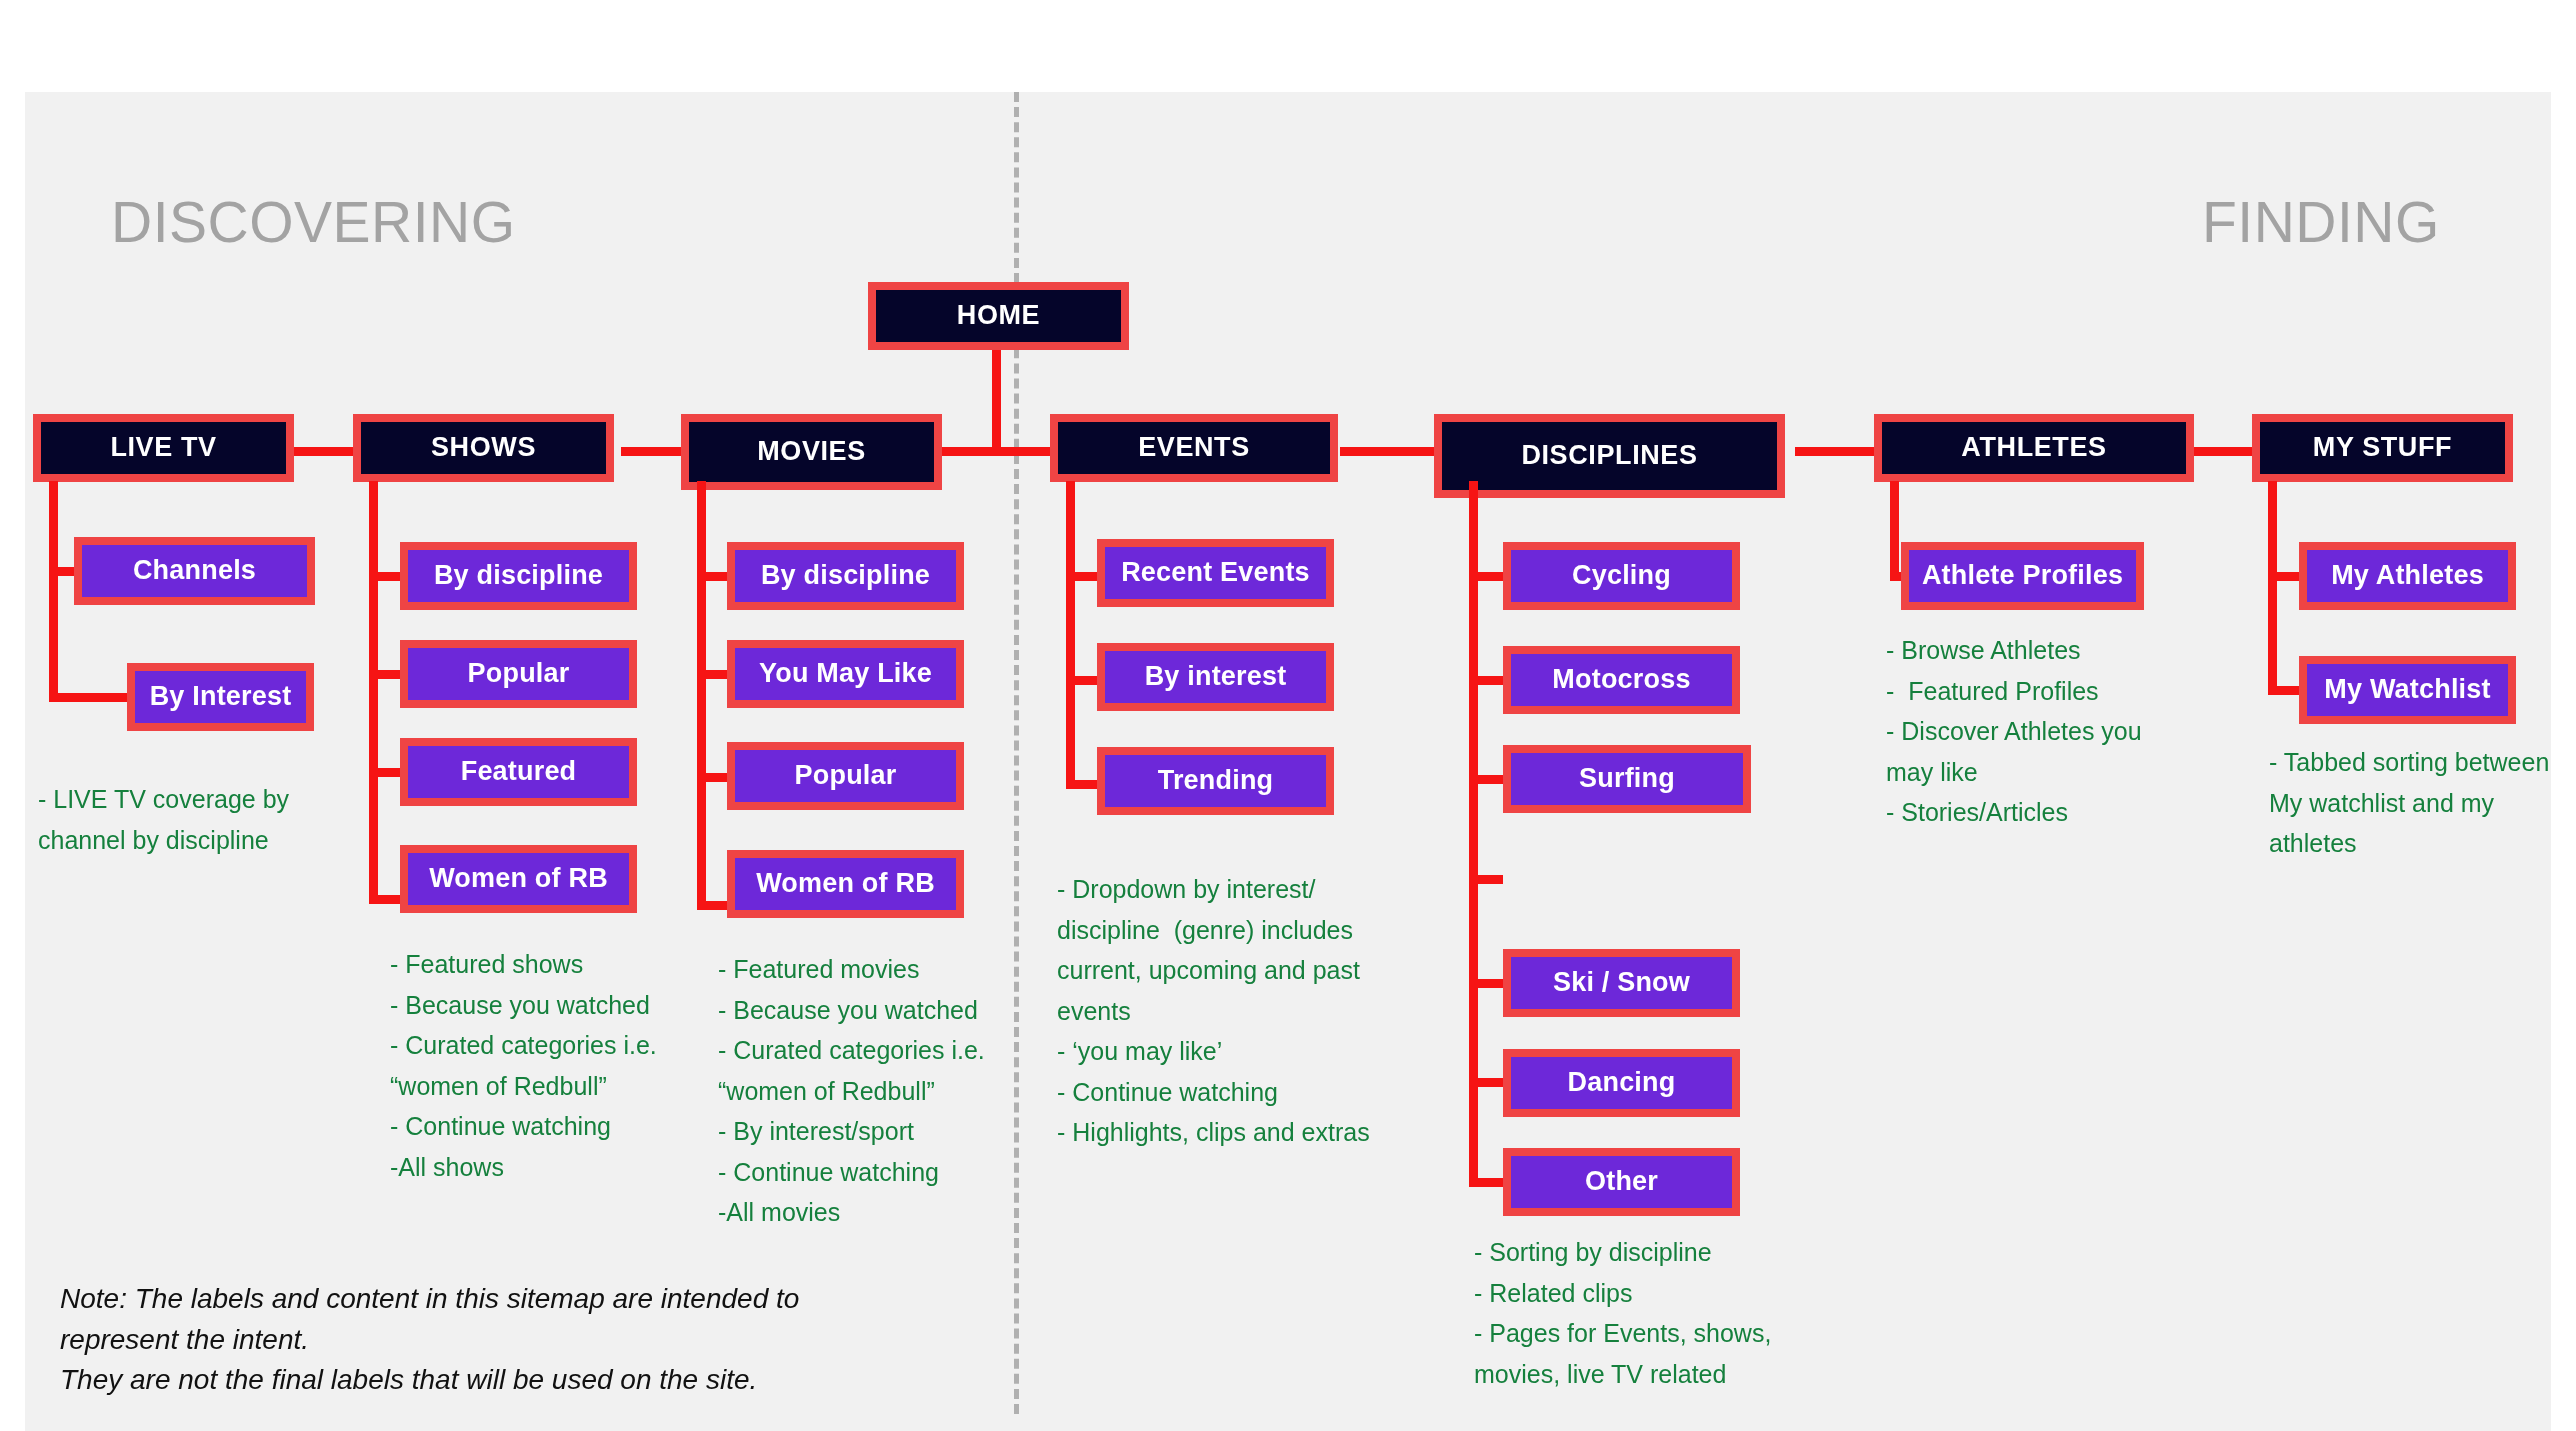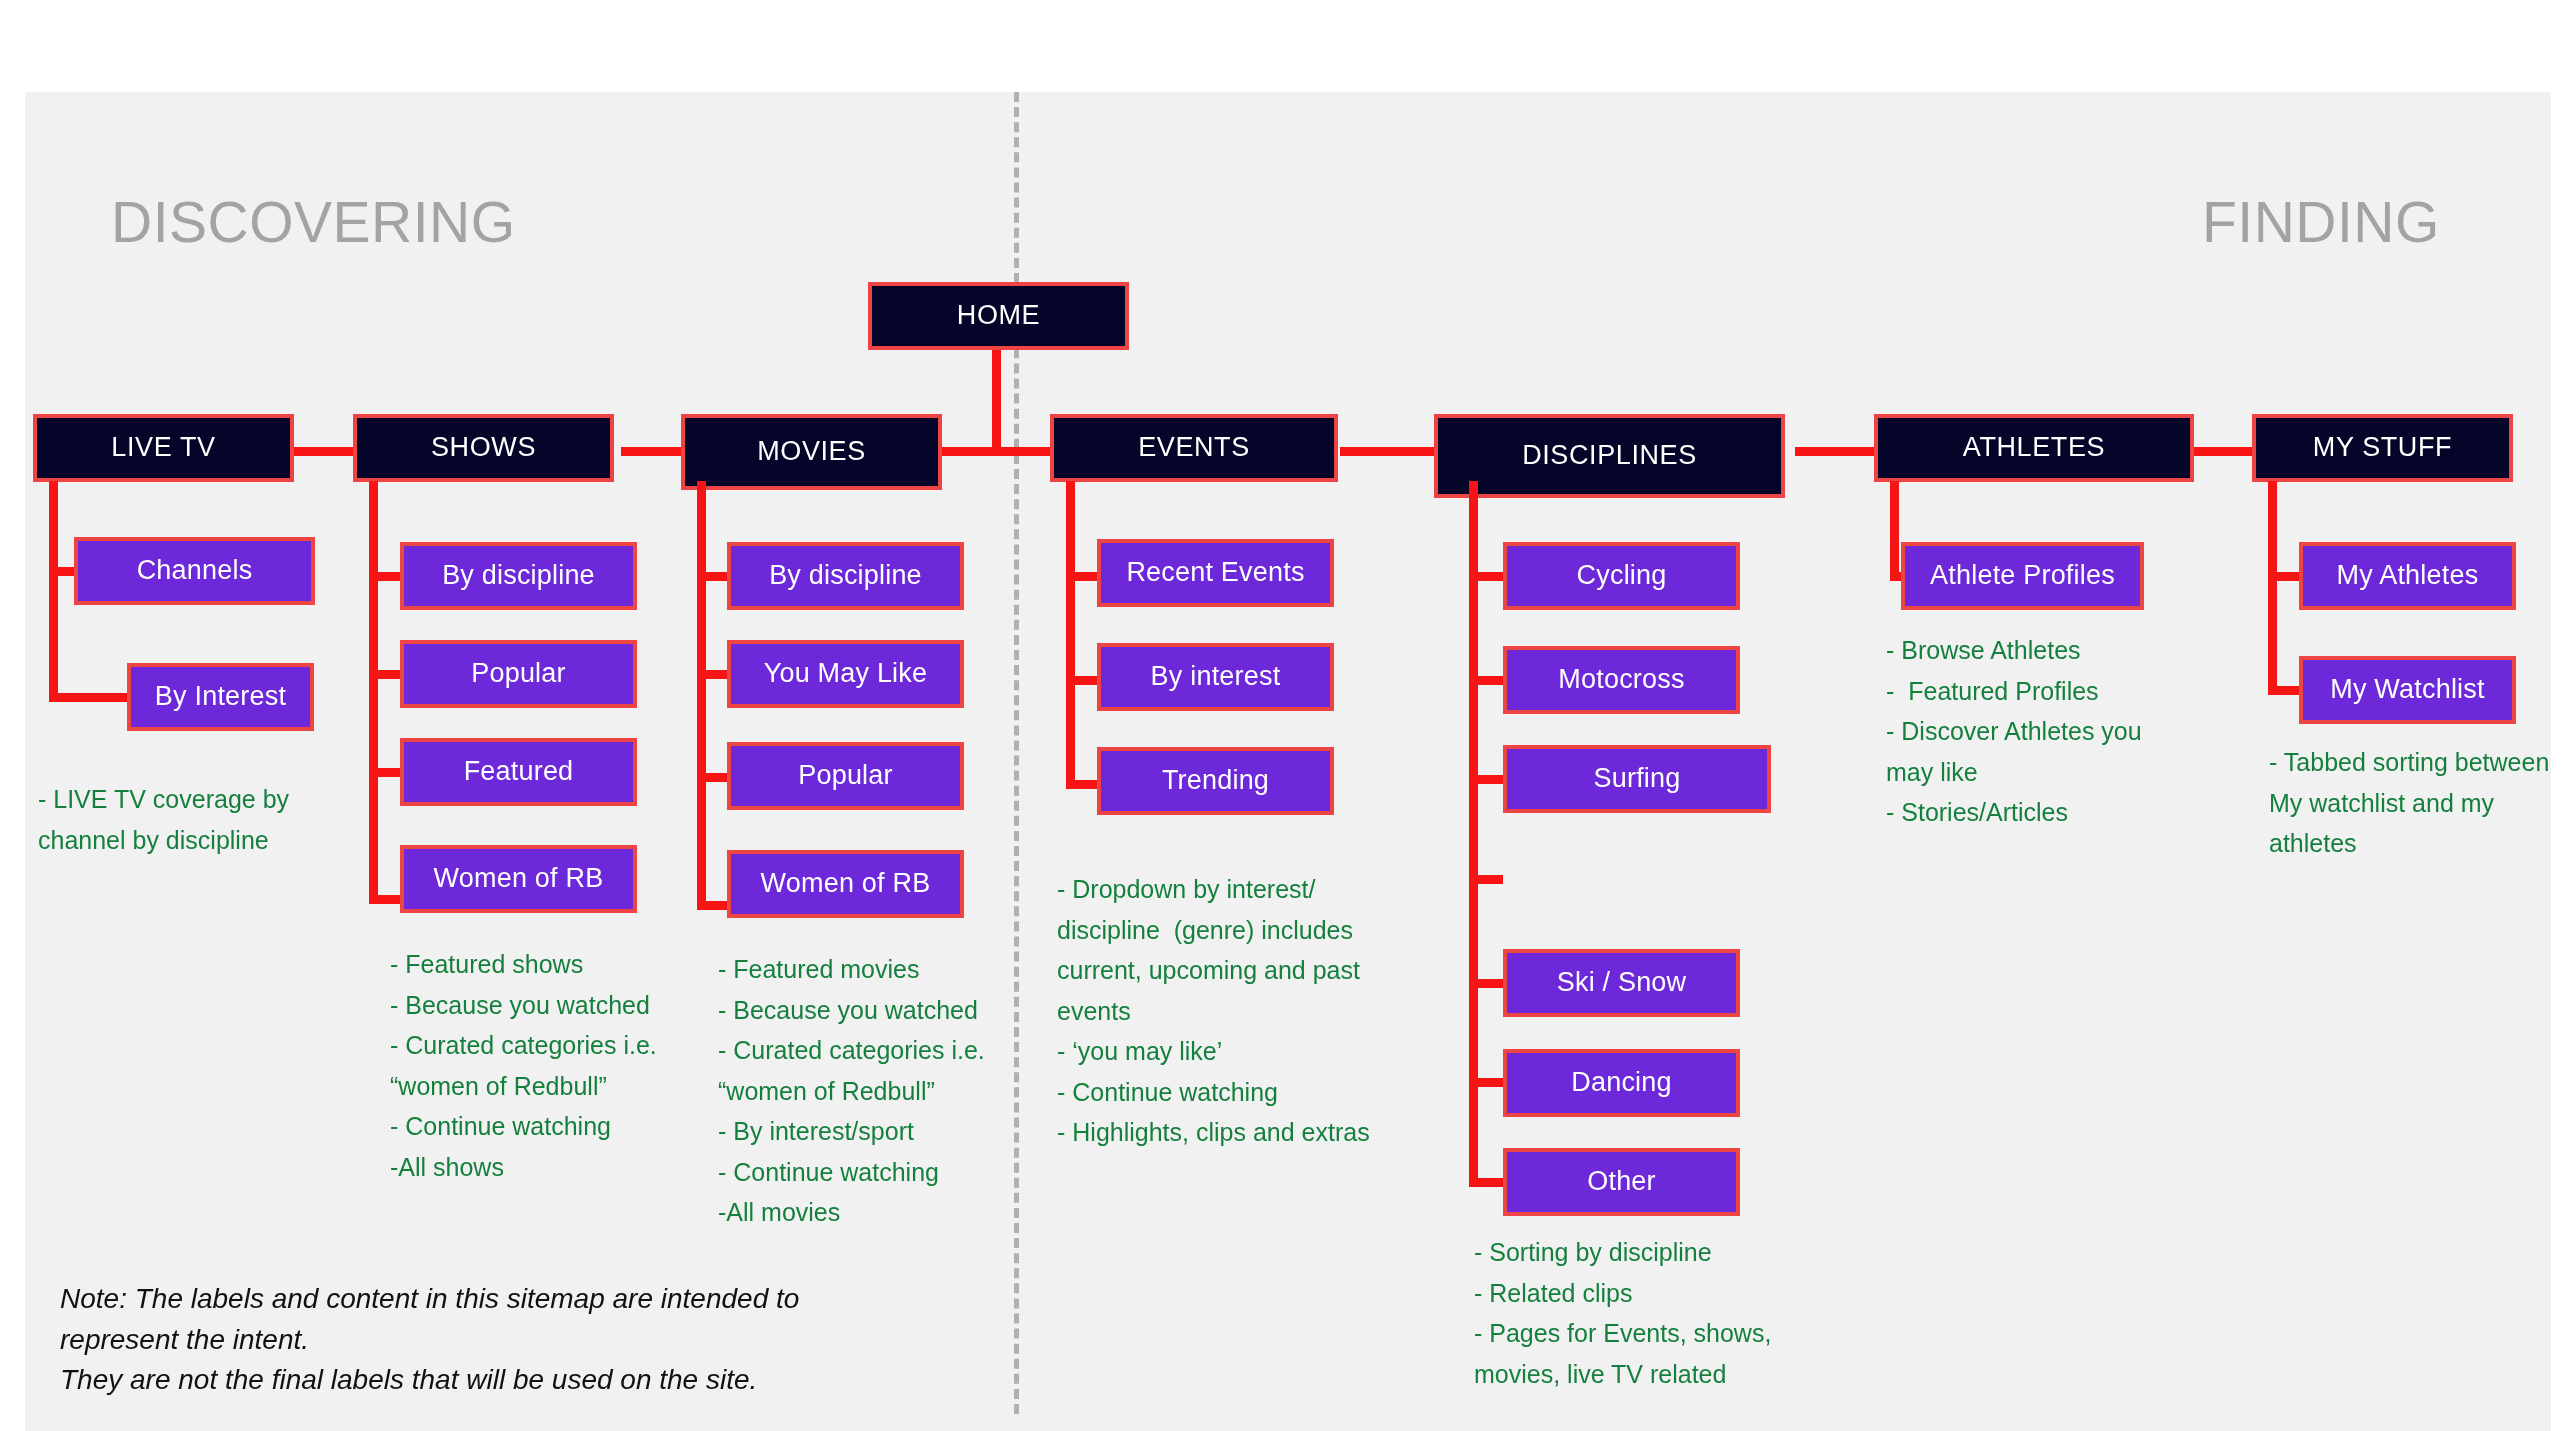--- a/index.html
+++ b/index.html
@@ -36,23 +36,23 @@
     width:0;height:1322px;
     border-left:5px dashed #b0b0b0;
   }
 
   
   .box{
     position:absolute;
     box-sizing:border-box;
     display:flex;align-items:center;justify-content:center;
     color:#ffffff;
-    font-weight:normal;
+    font-weight:bold;
     text-align:center;
-    border:4px solid #ef4444;
+    border:8px solid #ef4444;
     line-height:1.1;
   }
   .box.level0{
     background:#05052a;
     font-size:27px;
     letter-spacing:0.6px;
   }
   .box.level1{
     background:#6d28d9;
     font-size:27px;
@@ -187,21 +187,21 @@
   <div class="rl" style="left:1469px;top:560px;width:34px;height:9px;"></div>
   <div class="rl" style="left:1469px;top:664px;width:34px;height:9px;"></div>
   <div class="rl" style="left:1469px;top:763px;width:34px;height:9px;"></div>
   <div class="rl" style="left:1469px;top:863px;width:34px;height:9px;"></div>
   <div class="rl" style="left:1469px;top:967px;width:34px;height:9px;"></div>
   <div class="rl" style="left:1469px;top:1066px;width:34px;height:9px;"></div>
   <div class="rl" style="left:1469px;top:1166px;width:34px;height:9px;"></div>
 
   <div class="box level1" style="left:1503px;top:530px;width:237px;height:68px;">Cycling</div>
   <div class="box level1" style="left:1503px;top:634px;width:237px;height:68px;">Motocross</div>
-  <div class="box level1" style="left:1503px;top:733px;width:268px;height:68px;">Surfing</div>
+  <div class="box level1" style="left:1503px;top:733px;width:248px;height:68px;">Surfing</div>
   <div class="box level1" style="left:1503px;top:937px;width:237px;height:68px;">Ski / Snow</div>
   <div class="box level1" style="left:1503px;top:1037px;width:237px;height:68px;">Dancing</div>
   <div class="box level1" style="left:1503px;top:1136px;width:237px;height:68px;">Other</div>
 
   <div class="notes" style="left:1474px;top:1220px;width:338px;">- Sorting by discipline
 - Related clips
 - Pages for Events, shows,
 movies, live TV related</div>
 
   <div class="box level0" id="node-athletes" style="left:1874px;top:402px;width:320px;height:68px;">ATHLETES</div>

